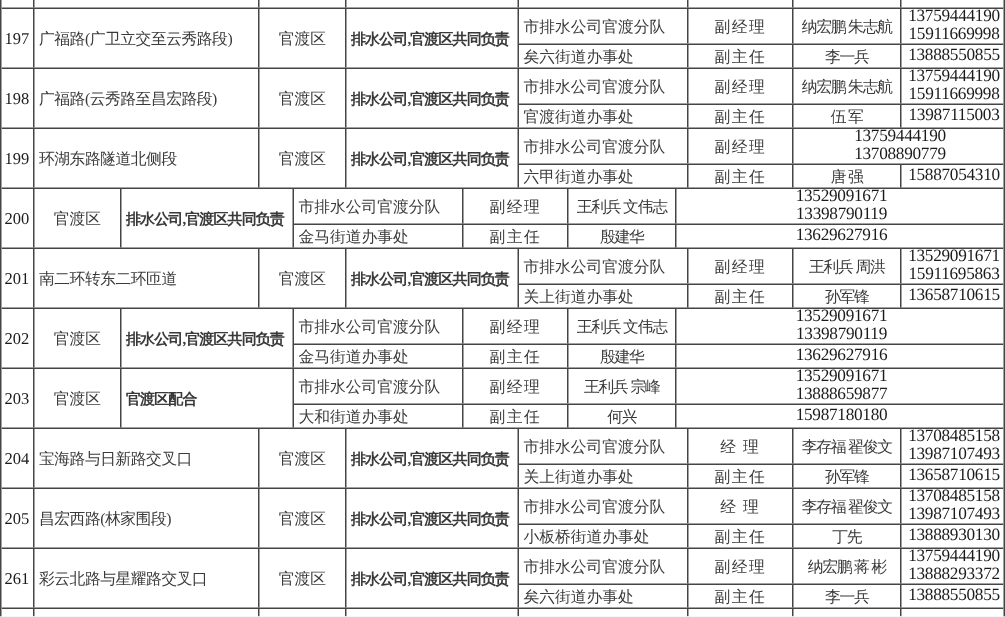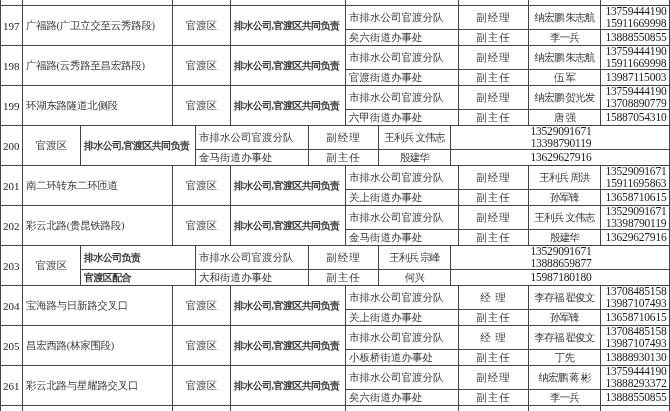--- a/index.html
+++ b/index.html
@@ -110,21 +110,20 @@
 
   <div class="row">
     <div class="cell c-no">199</div>
     <div class="cell c-road">环湖东路隧道北侧段</div>
     <div class="cell c-district">官渡区</div>
     <div class="cell c-resp">排水公司,官渡区共同负责</div>
     <div class="subcol">
       <div class="subrow sr1">
         <div class="cell c-org">市排水公司官渡分队</div>
         <div class="cell c-pos">副经理</div>
-        <div class="cell c-name">纳宏鹏 贺光发</div>
         <div class="cell c-phone">
             <span class="ph">13759444190</span>
             <span class="ph">13708890779</span>
           </div>
       </div>
       <div class="subrow sr2">
         <div class="cell c-org">六甲街道办事处</div>
         <div class="cell c-pos">副主任</div>
         <div class="cell c-name">唐 强</div>
         <div class="cell c-phone">
@@ -180,21 +179,20 @@
         <div class="cell c-name">孙军锋</div>
         <div class="cell c-phone">
             <span class="ph">13658710615</span>
           </div>
       </div>
     </div>
   </div>
 
   <div class="row">
     <div class="cell c-no">202</div>
-    <div class="cell c-road">彩云北路(贵昆铁路段)</div>
     <div class="cell c-district">官渡区</div>
     <div class="cell c-resp">排水公司,官渡区共同负责</div>
     <div class="subcol">
       <div class="subrow sr1">
         <div class="cell c-org">市排水公司官渡分队</div>
         <div class="cell c-pos">副经理</div>
         <div class="cell c-name">王利兵 文伟志</div>
         <div class="cell c-phone">
             <span class="ph">13529091671</span>
             <span class="ph">13398790119</span>
@@ -208,21 +206,20 @@
             <span class="ph">13629627916</span>
           </div>
       </div>
     </div>
   </div>
 
   <div class="row">
     <div class="cell c-no">203</div>
     <div class="cell c-district">官渡区</div>
     <div class="cell c-resp split">
-      <div class="rs-top">排水公司负责</div>
       <div class="rs-bot">官渡区配合</div>
     </div>
     <div class="subcol">
       <div class="subrow sr1">
         <div class="cell c-org">市排水公司官渡分队</div>
         <div class="cell c-pos">副经理</div>
         <div class="cell c-name">王利兵 宗峰</div>
         <div class="cell c-phone">
             <span class="ph">13529091671</span>
             <span class="ph">13888659877</span>

